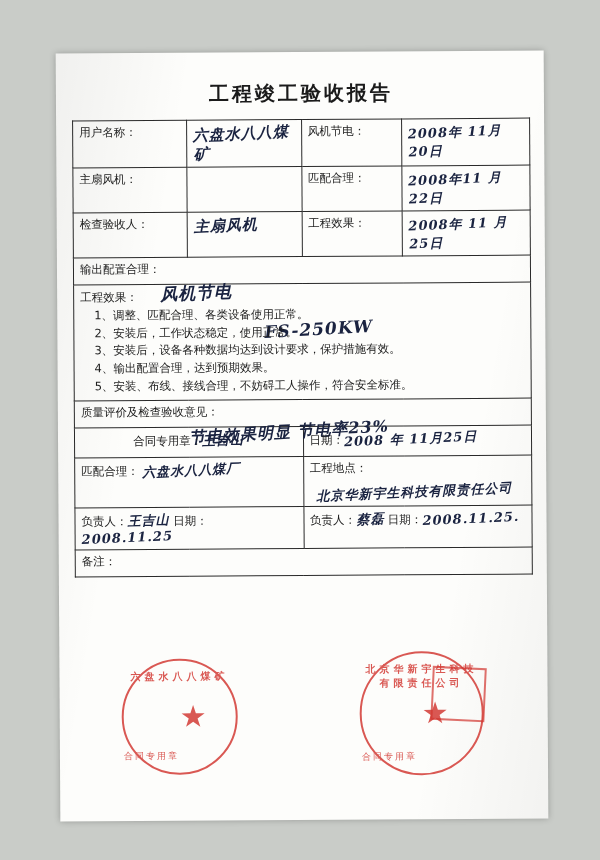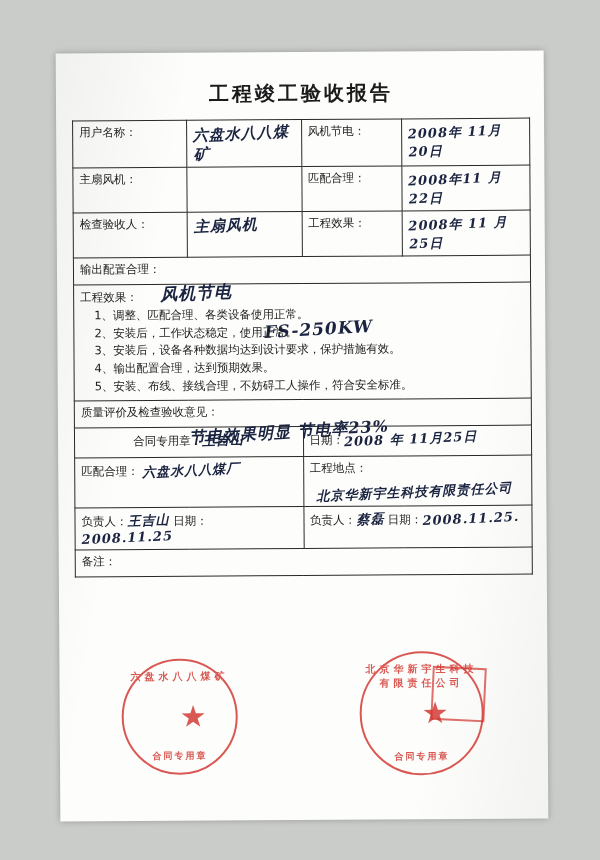--- a/index.html
+++ b/index.html
@@ -95,21 +95,21 @@
     line-height:0;
   }
   #seal-left{left:62px;top:606px;width:112px;height:112px;}
   #seal-right{left:300px;top:600px;width:120px;height:120px;}
   .seal-arc{
     position:absolute;left:0;right:0;top:9px;
     text-align:center;color:#d2352f;font-size:10px;font-weight:bold;letter-spacing:4px;
   }
   .seal-bot{
     position:absolute;left:0;right:0;bottom:10px;
-    text-align:center;color:#d2352f;font-size:9px;font-weight:bold;letter-spacing:2px;
+    color:#d2352f;font-size:9px;font-weight:normal;letter-spacing:2px;
   }
   .sq-seal{
     position:absolute;left:372px;top:616px;width:50px;height:50px;
     border:2px solid #d2352f;opacity:.7;transform:rotate(3deg);
   }
 </style>
 </head>
 <body>
 
 <div class="paper">

